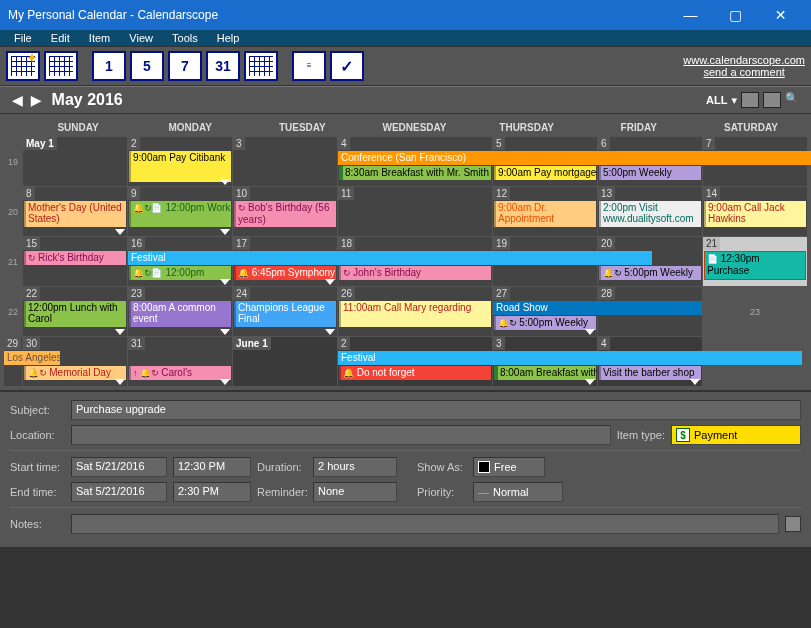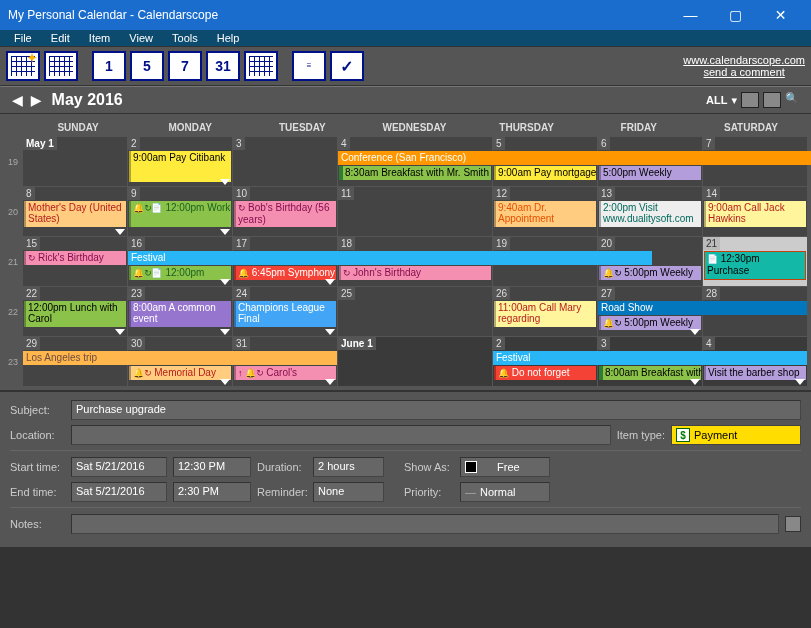--- a/index.html
+++ b/index.html
@@ -37,21 +37,21 @@
 .ev { font-size: 10px; padding: 1px 2px; margin: 1px 1px 0 1px; white-space: nowrap; overflow: hidden; border-left: 2px solid rgba(0,0,0,0.3); line-height: 12px; height: 14px; }
 .span-ev { position: relative; height: 14px; font-size: 10px; padding: 1px 3px; white-space: nowrap; overflow: hidden; margin: 1px 0 0 0; }
 .details { background: #555; border-top: 2px solid #333; padding: 8px 10px; color: #ccc; font-size: 11px; }
 .det-row { display: flex; align-items: center; gap: 6px; margin-bottom: 5px; }
 .det-row label { width: 55px; color: #ccc; }
 .det-row .lbl2 { width: 50px; }
 .det-input { background: #666; border: 1px solid #444; border-top-color:#333; border-left-color:#333; color: #fff; padding: 2px 4px; height: 20px; }
 .det-input.flex { flex: 1; }
 .det-input.w110 { width: 96px; }
 .det-input.w70 { width: 78px; }
-.det-input.w90 { width: 71px; }
+.det-input.w90 { width: 84px; }
 .itemtype { background: #ffdd00; color: #000; padding: 2px 4px; height: 20px; display: flex; align-items: center; gap: 4px; width: 130px; border:1px solid #444; }
 .dollar { color: #008000; font-weight: bold; background:#fff; border:1px solid #060; width:14px; height:14px; display:inline-flex; align-items:center; justify-content:center; font-size:10px;}
 .sep { height:1px; background:#444; margin:4px 0 6px; border-bottom:1px solid #666;}
 .icons { font-size:9px; }
 </style>
 </head>
 <body>
 
 <div class="titlebar">
   <span class="titlebar-title">My Personal Calendar - Calendarscope</span>
@@ -131,38 +131,37 @@
     </div>
     <div class="cell"><div class="date">5</div><div style="height:15px"></div><div class="ev" style="background:#ffeb3b;color:#000;">9:00am Pay mortgage</div></div>
     <div class="cell"><div class="date">6</div><div style="height:15px"></div><div class="ev" style="background:#b39ddb;color:#000;">5:00pm Weekly</div></div>
     <div class="cell"><div class="date">7</div></div>
 
     <div class="weeknum">20</div>
     <div class="cell"><div class="date">8</div><div class="ev" style="background:#ffcc80;color:#b71c1c;height:26px;white-space:normal;line-height:11px;">Mother's Day (United States)</div><div class="more"></div></div>
     <div class="cell"><div class="date">9</div><div class="ev" style="background:#8bc34a;color:#1b5e20;height:26px;"><span class="icons">🔔↻📄 </span><span>12:00pm Working</span></div><div class="more"></div></div>
     <div class="cell"><div class="date">10</div><div class="ev" style="background:#f48fb1;color:#880e4f;height:26px;white-space:normal;line-height:11px;"><span class="icons">↻ </span><span>Bob's Birthday (56 years)</span></div></div>
     <div class="cell"><div class="date">11</div></div>
-    <div class="cell"><div class="date">12</div><div class="ev" style="background:#ffcc80;color:#e65100;height:26px;white-space:normal;line-height:11px;">9:40am Dr. Appointment</div></div>
+    <div class="cell"><div class="date">12</div><div class="ev" style="background:#ffcc80;color:#e65100;height:26px;white-space:normal;line-height:11px;">9:00am Dr. Appointment</div></div>
     <div class="cell"><div class="date">13</div><div class="ev" style="background:#eee;color:#00695c;height:26px;white-space:normal;line-height:11px;">2:00pm Visit www.dualitysoft.com</div></div>
     <div class="cell"><div class="date">14</div><div class="ev" style="background:#fff59d;color:#b71c1c;height:26px;white-space:normal;line-height:11px;">9:00am Call Jack Hawkins</div></div>
 
     <div class="weeknum">21</div>
     <div class="cell"><div class="date">15</div><div class="ev" style="background:#f48fb1;color:#880e4f;"><span class="icons">↻ </span><span>Rick's Birthday</span></div></div>
     <div class="cell" style="overflow:visible;"><div class="date">16</div><div class="span-ev" style="background:#29b6f6;color:#fff;width:calc(500% + 4px);z-index:2;">Festival</div><div class="ev" style="background:#8bc34a;color:#1b5e20;"><span class="icons">🔔↻📄 </span><span>12:00pm</span></div><div class="more"></div></div>
     <div class="cell"><div class="date">17</div><div style="height:15px"></div><div class="ev" style="background:#f44336;color:#fff;"><span class="icons">🔔 </span><span>6:45pm Symphony</span></div><div class="more"></div></div>
     <div class="cell"><div class="date">18</div><div style="height:15px"></div><div class="ev" style="background:#f48fb1;color:#880e4f;"><span class="icons">↻ </span><span>John's Birthday</span></div></div>
     <div class="cell"><div class="date">19</div></div>
     <div class="cell"><div class="date">20</div><div style="height:15px"></div><div class="ev" style="background:#b39ddb;color:#000;"><span class="icons">🔔↻ </span><span>5:00pm Weekly</span></div></div>
     <div class="cell sel"><div class="date">21</div><div class="ev" style="background:#14b8a6;color:#000;border:1px solid #c2410c;height:29px;white-space:normal;line-height:11px;"><span class="icons">📄 </span><span>12:30pm Purchase</span></div></div>
 
     <div class="weeknum">22</div>
     <div class="cell"><div class="date">22</div><div class="ev" style="background:#8bc34a;color:#000;height:26px;white-space:normal;line-height:11px;">12:00pm Lunch with Carol</div><div class="more"></div></div>
     <div class="cell"><div class="date">23</div><div class="ev" style="background:#9575cd;color:#fff;height:26px;white-space:normal;line-height:11px;">8:00am A common event</div><div class="more"></div></div>
     <div class="cell"><div class="date">24</div><div class="ev" style="background:#42a5f5;color:#fff;height:26px;white-space:normal;line-height:11px;">Champions League Final</div><div class="more"></div></div>
-    <div class="cell"><div class="date">25</div></div>
     <div class="cell"><div class="date">26</div><div class="ev" style="background:#fff59d;color:#b71c1c;height:26px;white-space:normal;line-height:11px;">11:00am Call Mary regarding</div></div>
     <div class="cell" style="overflow:visible;"><div class="date">27</div><div class="span-ev" style="background:#0277bd;color:#fff;width:calc(200% + 1px);z-index:2;">Road Show</div><div class="ev" style="background:#b39ddb;color:#000;"><span class="icons">🔔↻ </span><span>5:00pm Weekly</span></div><div class="more"></div></div>
     <div class="cell"><div class="date">28</div></div>
 
     <div class="weeknum">23</div>
     <div class="cell" style="overflow:visible;"><div class="date">29</div><div class="span-ev" style="background:#ffb74d;color:#6d4c41;width:calc(300% + 2px);z-index:2;">Los Angeles trip</div></div>
     <div class="cell"><div class="date">30</div><div style="height:15px"></div><div class="ev" style="background:#ffcc80;color:#b71c1c;"><span class="icons">🔔↻ </span><span>Memorial Day</span></div><div class="more"></div></div>
     <div class="cell"><div class="date">31</div><div style="height:15px"></div><div class="ev" style="background:#f48fb1;color:#880e4f;"><span class="icons">↑ 🔔↻ </span><span>Carol's</span></div><div class="more"></div></div>
     <div class="cell other"><div class="date dateJ">June 1</div></div>
     <div class="cell other" style="overflow:visible;"><div class="date">2</div><div class="span-ev" style="background:#29b6f6;color:#fff;width:calc(300% + 2px);z-index:2;">Festival</div><div class="ev" style="background:#f44336;color:#fff;"><span class="icons">🔔 </span><span>Do not forget</span></div></div>
@@ -186,21 +185,21 @@
       </div>
   </div>
   <div class="sep"></div>
   <div class="det-row">
     <label>Start time:</label>
     <div class="det-input w110">Sat 5/21/2016</div>
     <div class="det-input w70">12:30 PM</div>
     <label class="lbl2">Duration:</label>
     <div class="det-input w90">2 hours</div>
     <label class="lbl2" style="margin-left:14px;">Show As:</label>
-    <div class="det-input" style="width:90px;display:flex;align-items:center;gap:20px;">
+    <div class="det-input" style="width:72px;display:flex;align-items:center;gap:4px;">
         <span style="width:12px;height:12px;background:#000;border:1px solid #fff;display:inline-block;"></span>
         <span>Free</span>
       </div>
   </div>
   <div class="det-row">
     <label>End time:</label>
     <div class="det-input w110">Sat 5/21/2016</div>
     <div class="det-input w70">2:30 PM</div>
     <label class="lbl2">Reminder:</label>
     <div class="det-input w90">None</div>

